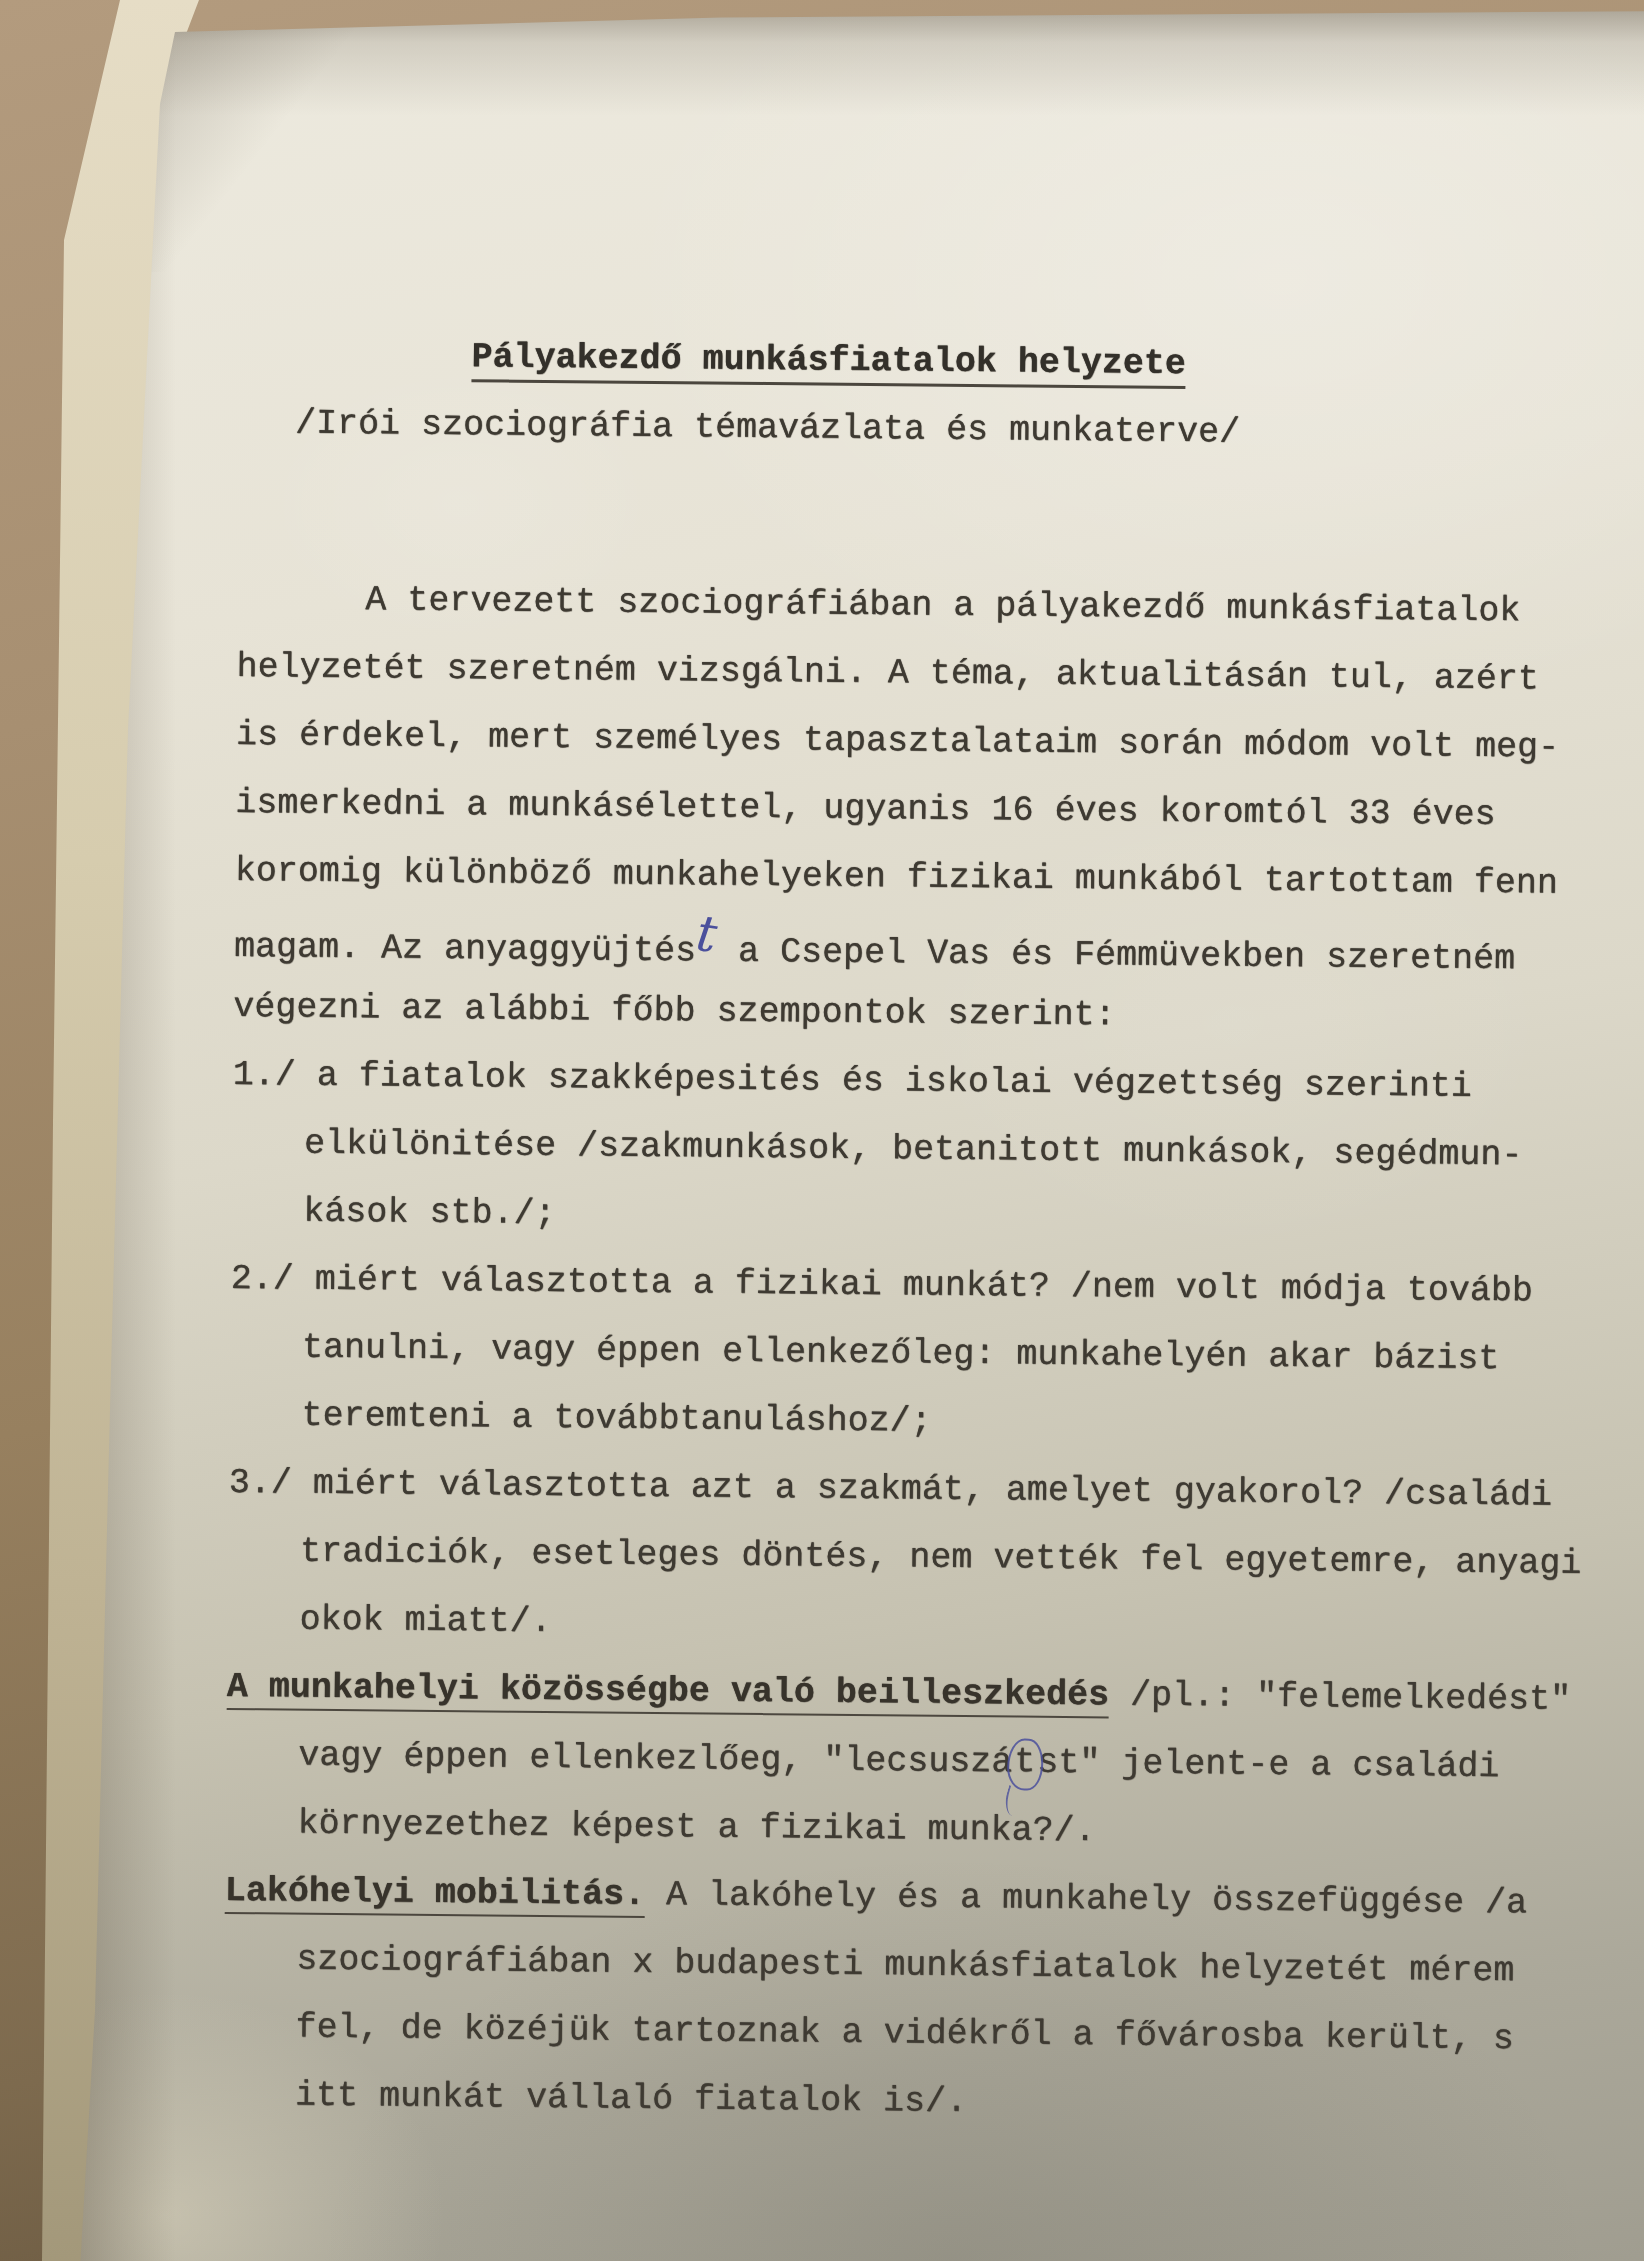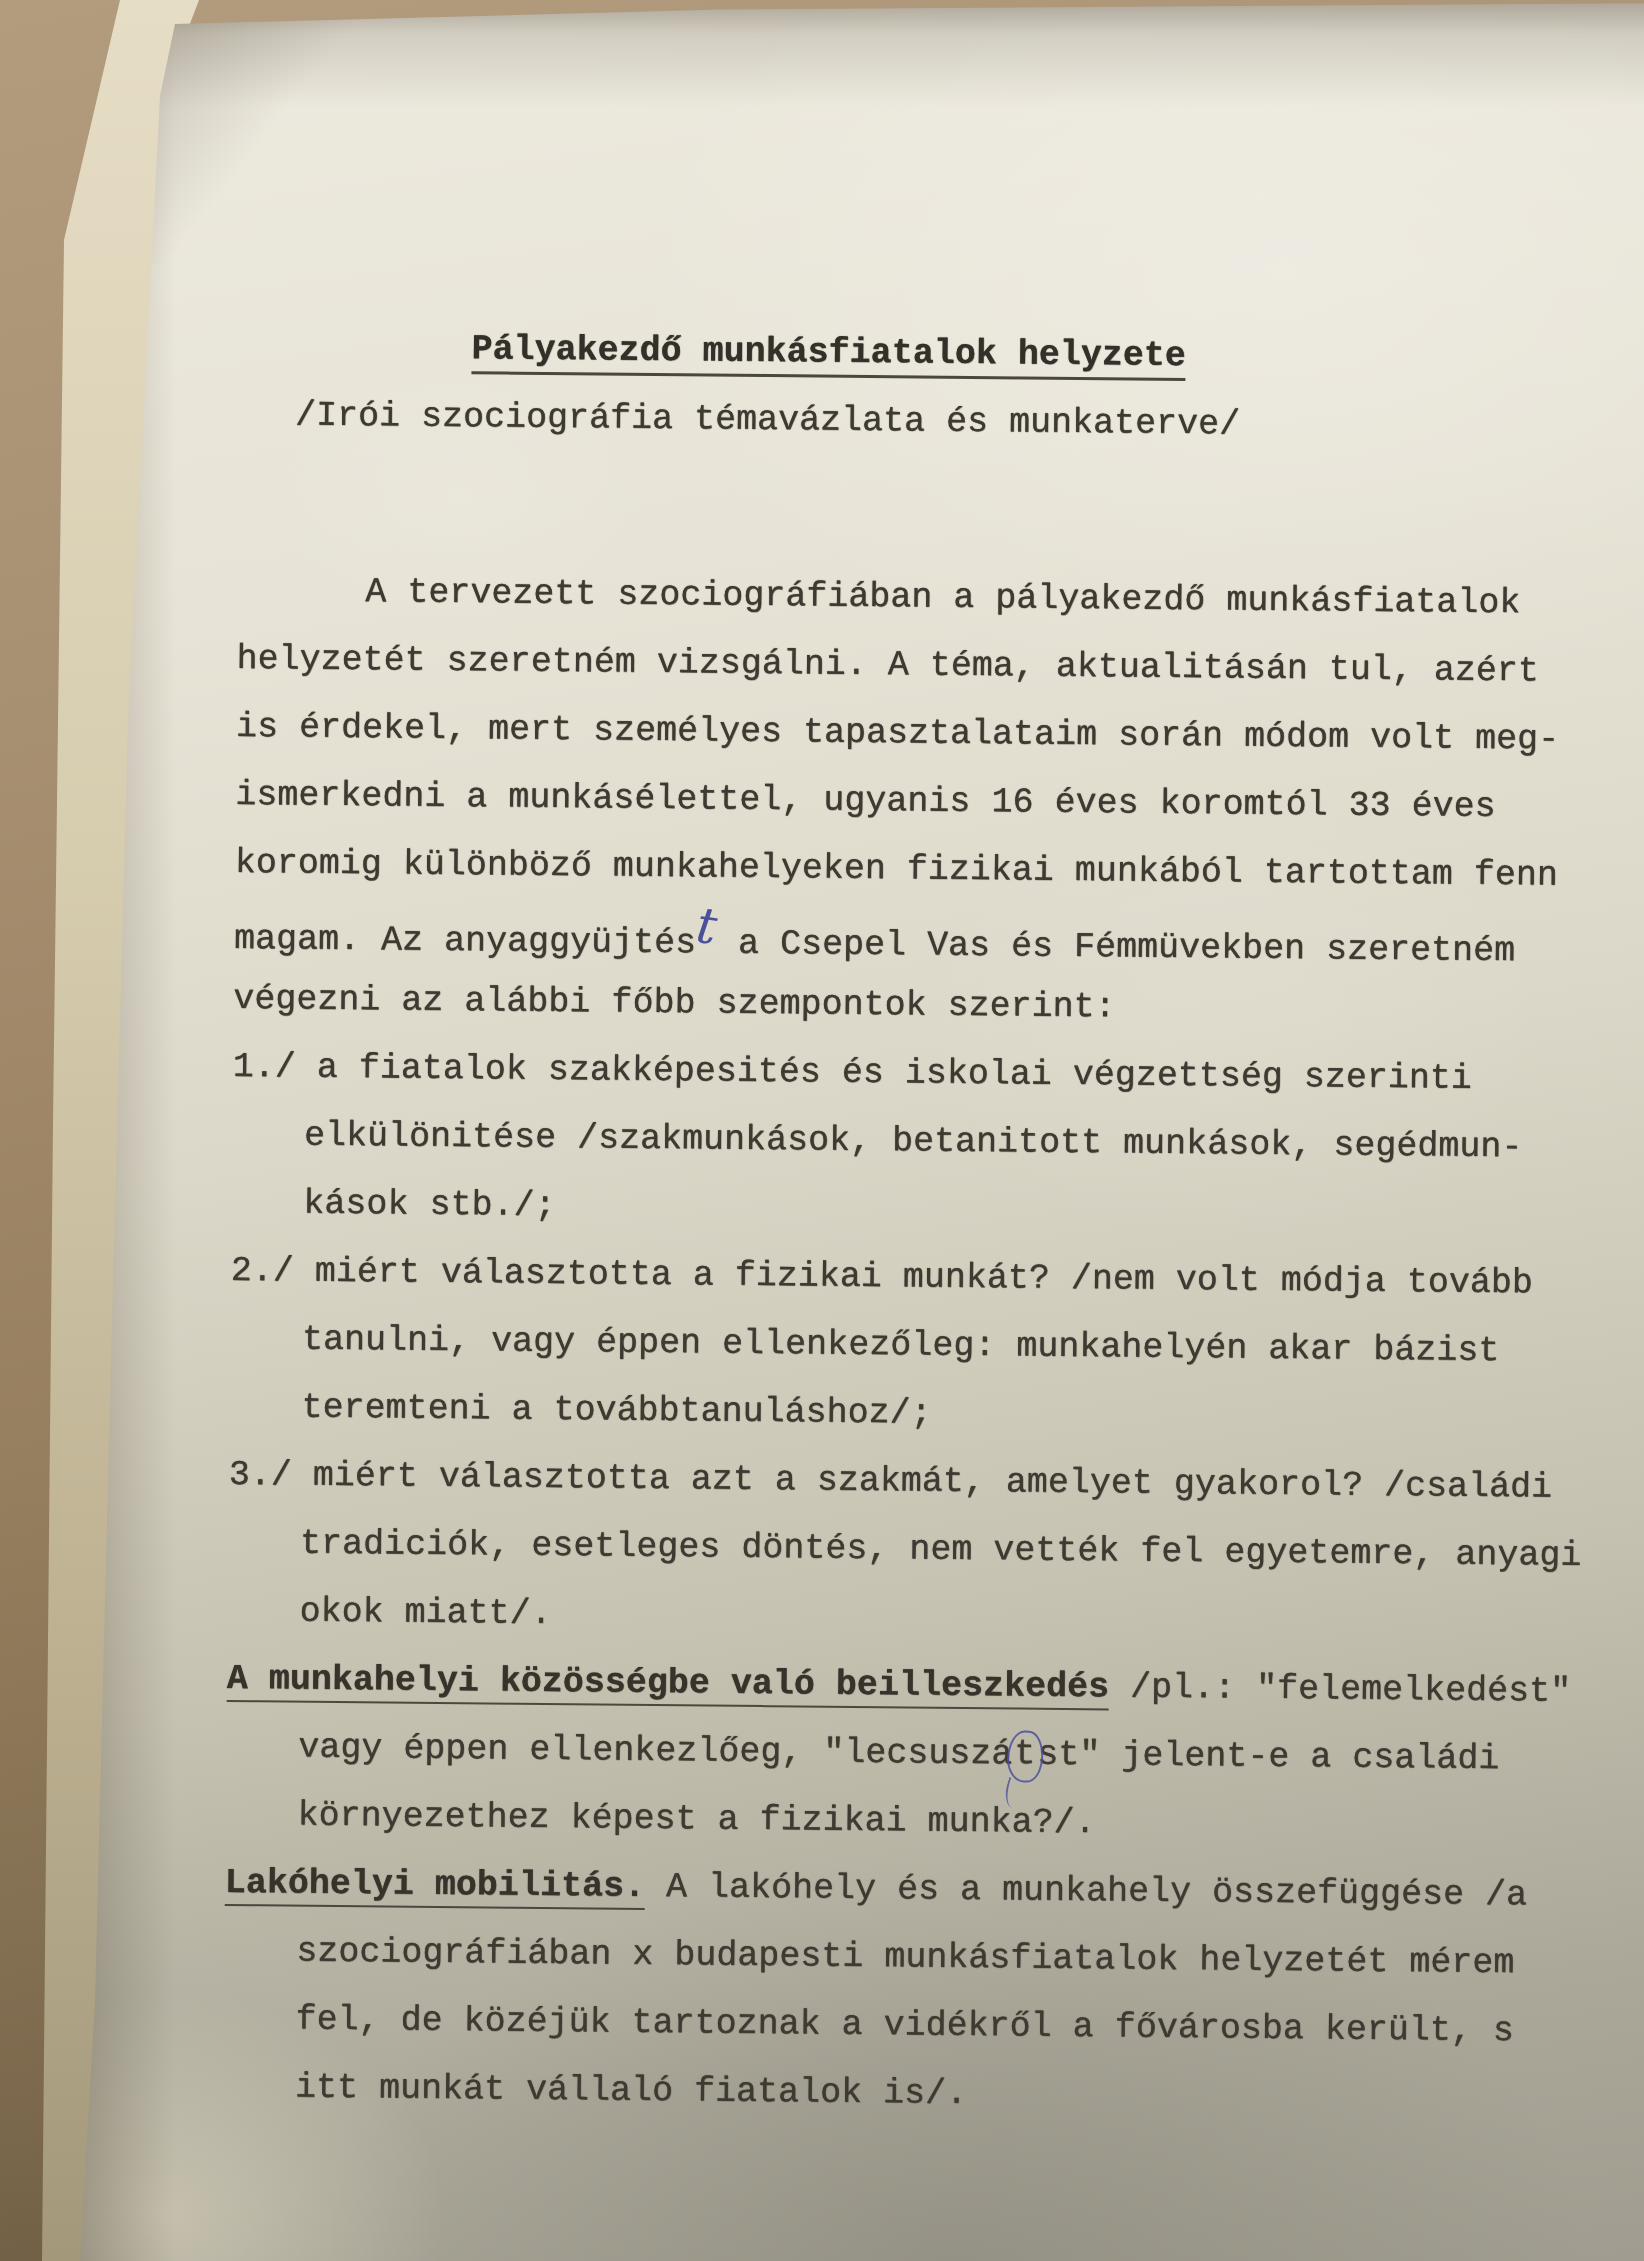--- a/index.html
+++ b/index.html
@@ -18,20 +18,21 @@
     position:absolute;inset:0;
     clip-path:polygon(175px 24px,721px 9.6px,1644px 3.2px,1644px 2261px,80px 2261px,95px 2003px,111px 1362px,128px 721px,160px 96px);
     background:
       radial-gradient(962px 641px at 78% 12%,rgba(255,255,255,0.22),transparent 70%),
       radial-gradient(337px 240px at 28% 22%,rgba(255,255,255,0.10),transparent 60%),
       radial-gradient(561px 401px at 75% 45%,rgba(255,255,255,0.07),transparent 60%),
       radial-gradient(401px 321px at 10% 98%,rgba(232,224,199,0.45),transparent 70%),
       radial-gradient(881px 561px at 58% 100%,rgba(88,86,76,0.20),transparent 72%),
       linear-gradient(172deg,#edeadf 0%,#e7e3d6 26%,#dcd8c9 48%,#c6c2b1 70%,#aba89a 88%,#a09d90 100%);
     filter:drop-shadow(-4.8px 3.2px 7.2px rgba(40,30,18,0.40));
+    margin-top:8px;
   }
   .shade{position:absolute;pointer-events:none;}
   .shade.top{top:0;left:0;right:0;height:108px;
     background:linear-gradient(180deg,rgba(74,62,44,0.40) 0%,rgba(74,62,44,0.16) 32%,rgba(74,62,44,0) 100%);}
   .shade.left{top:0;bottom:0;left:72px;width:104px;
     background:linear-gradient(90deg,rgba(74,62,44,0.30),rgba(74,62,44,0) 100%);}
   .shade.corner{top:0;left:120px;width:345px;height:264px;
     background:linear-gradient(128deg,rgba(70,58,40,0.28),rgba(70,58,40,0) 46%);}
   .textblock{
     position:absolute;left:240px;top:313px;width:1362px;

